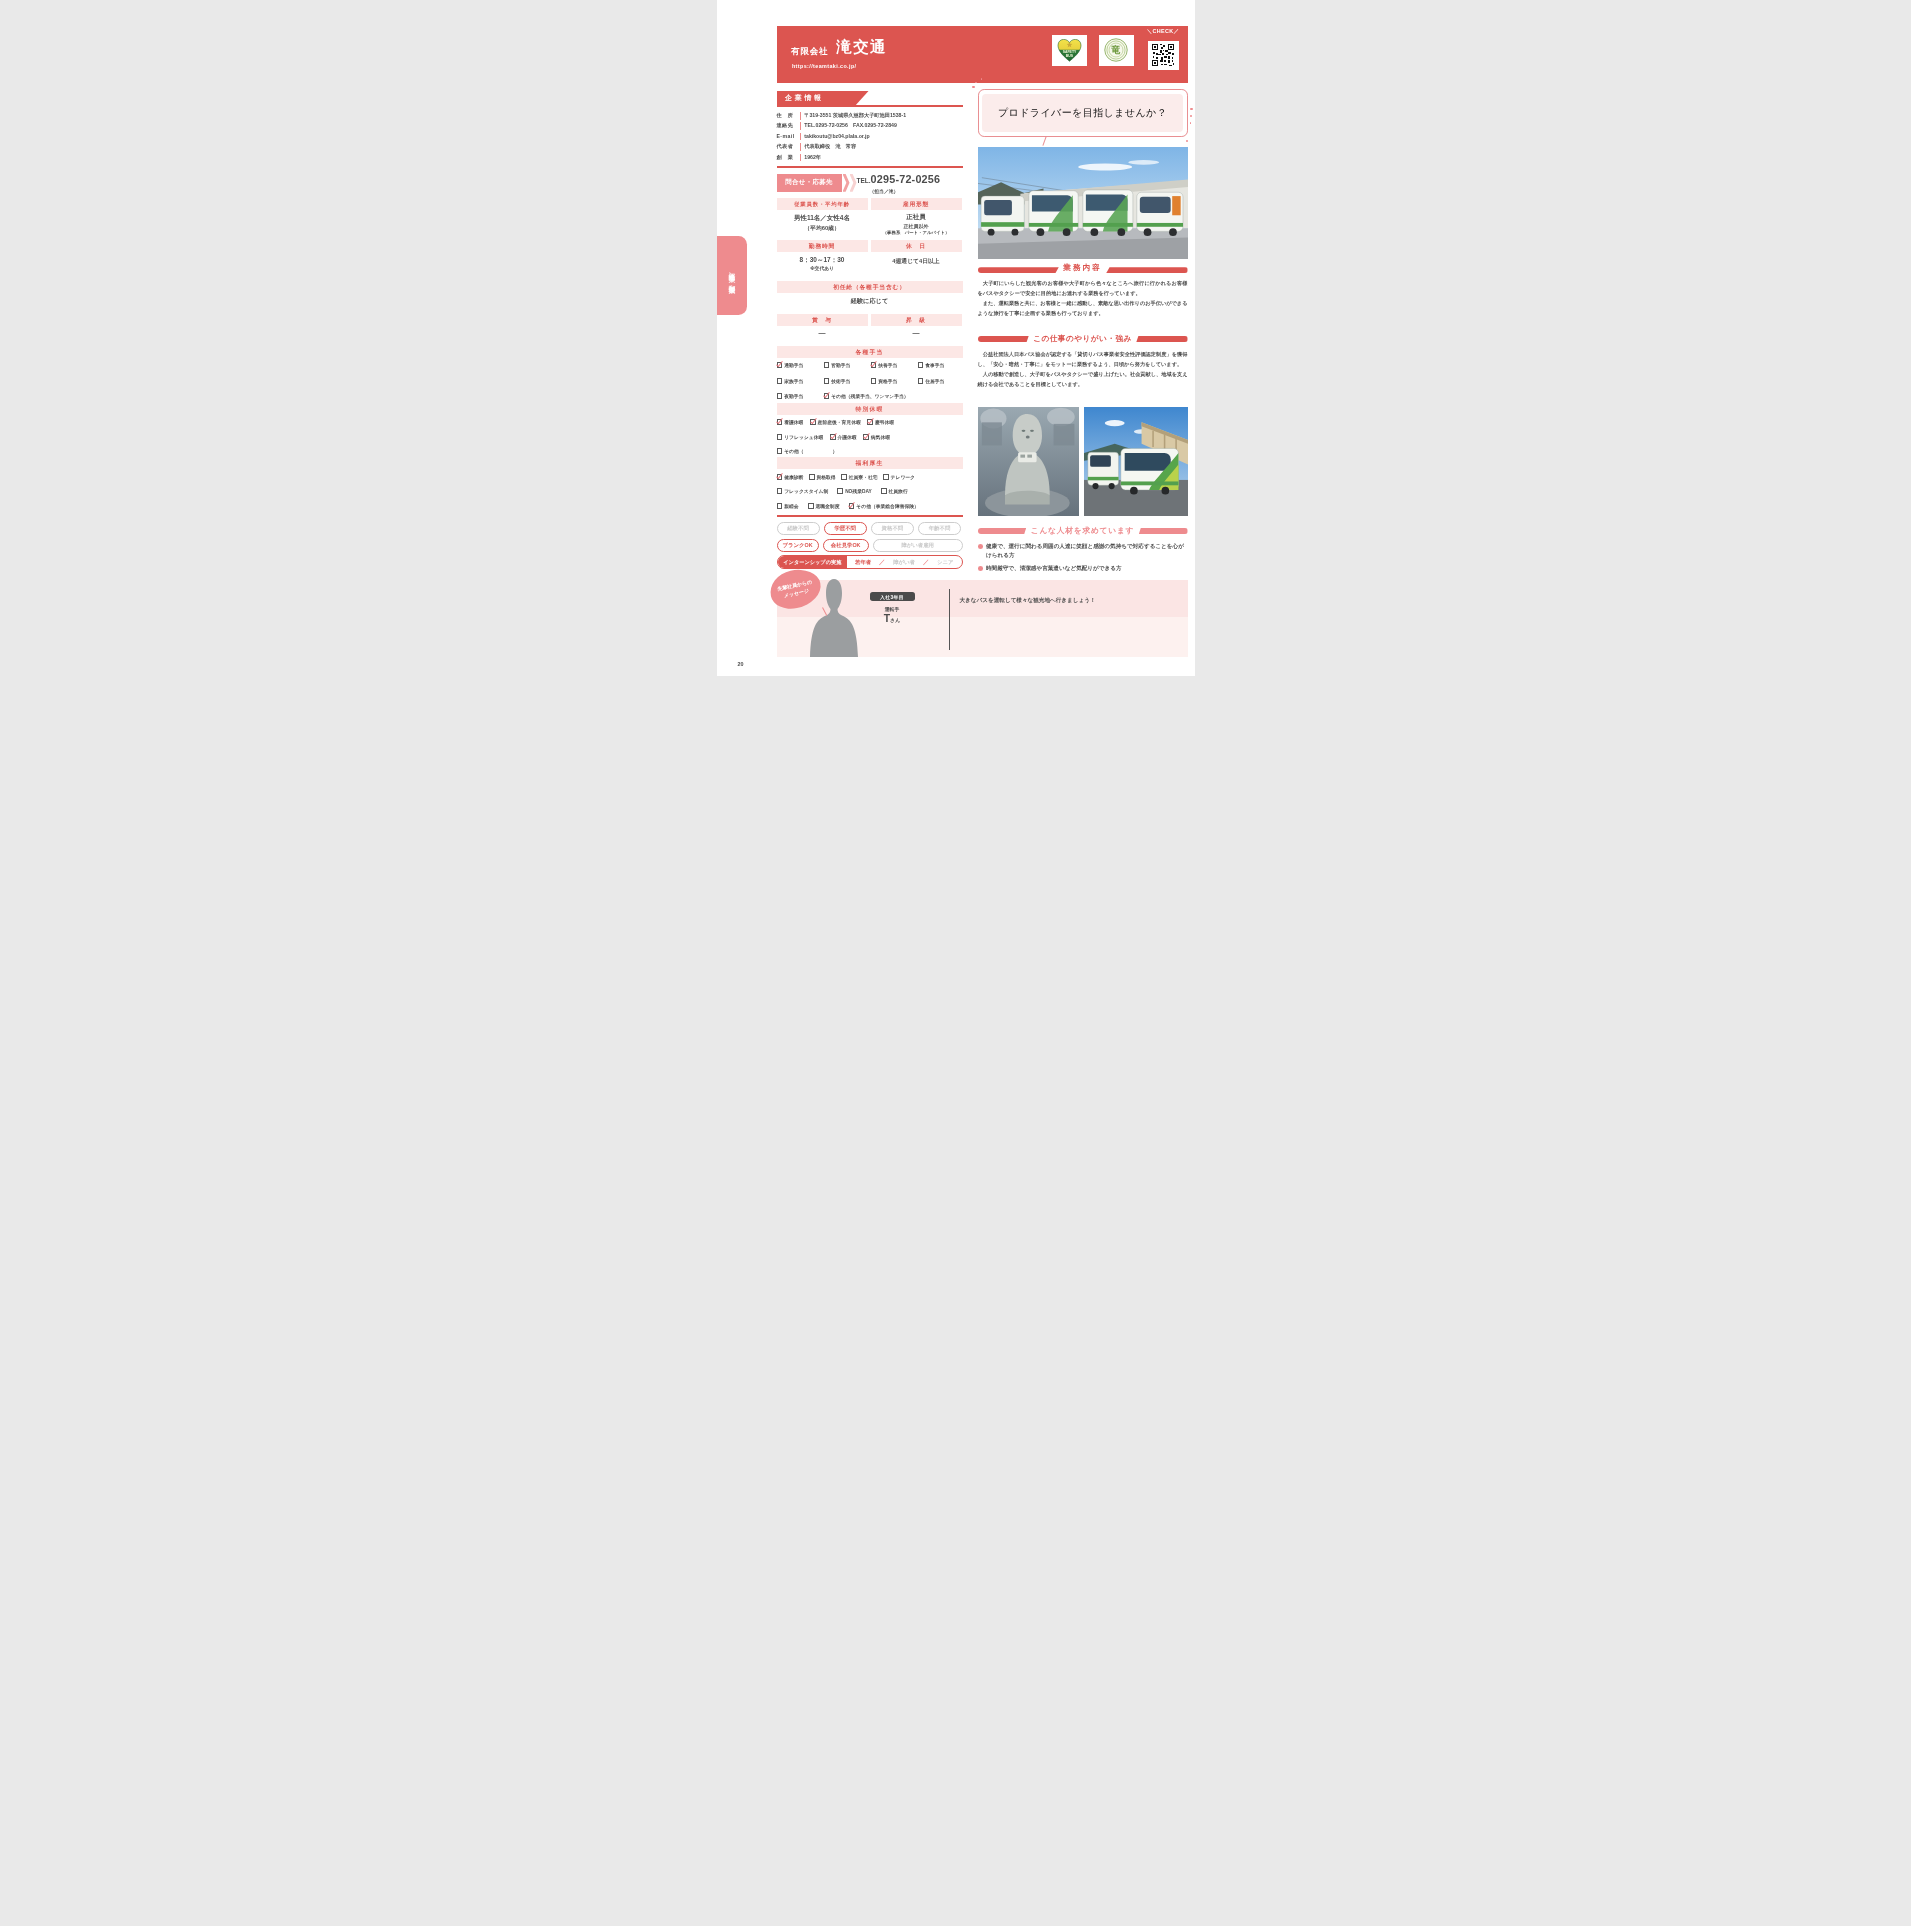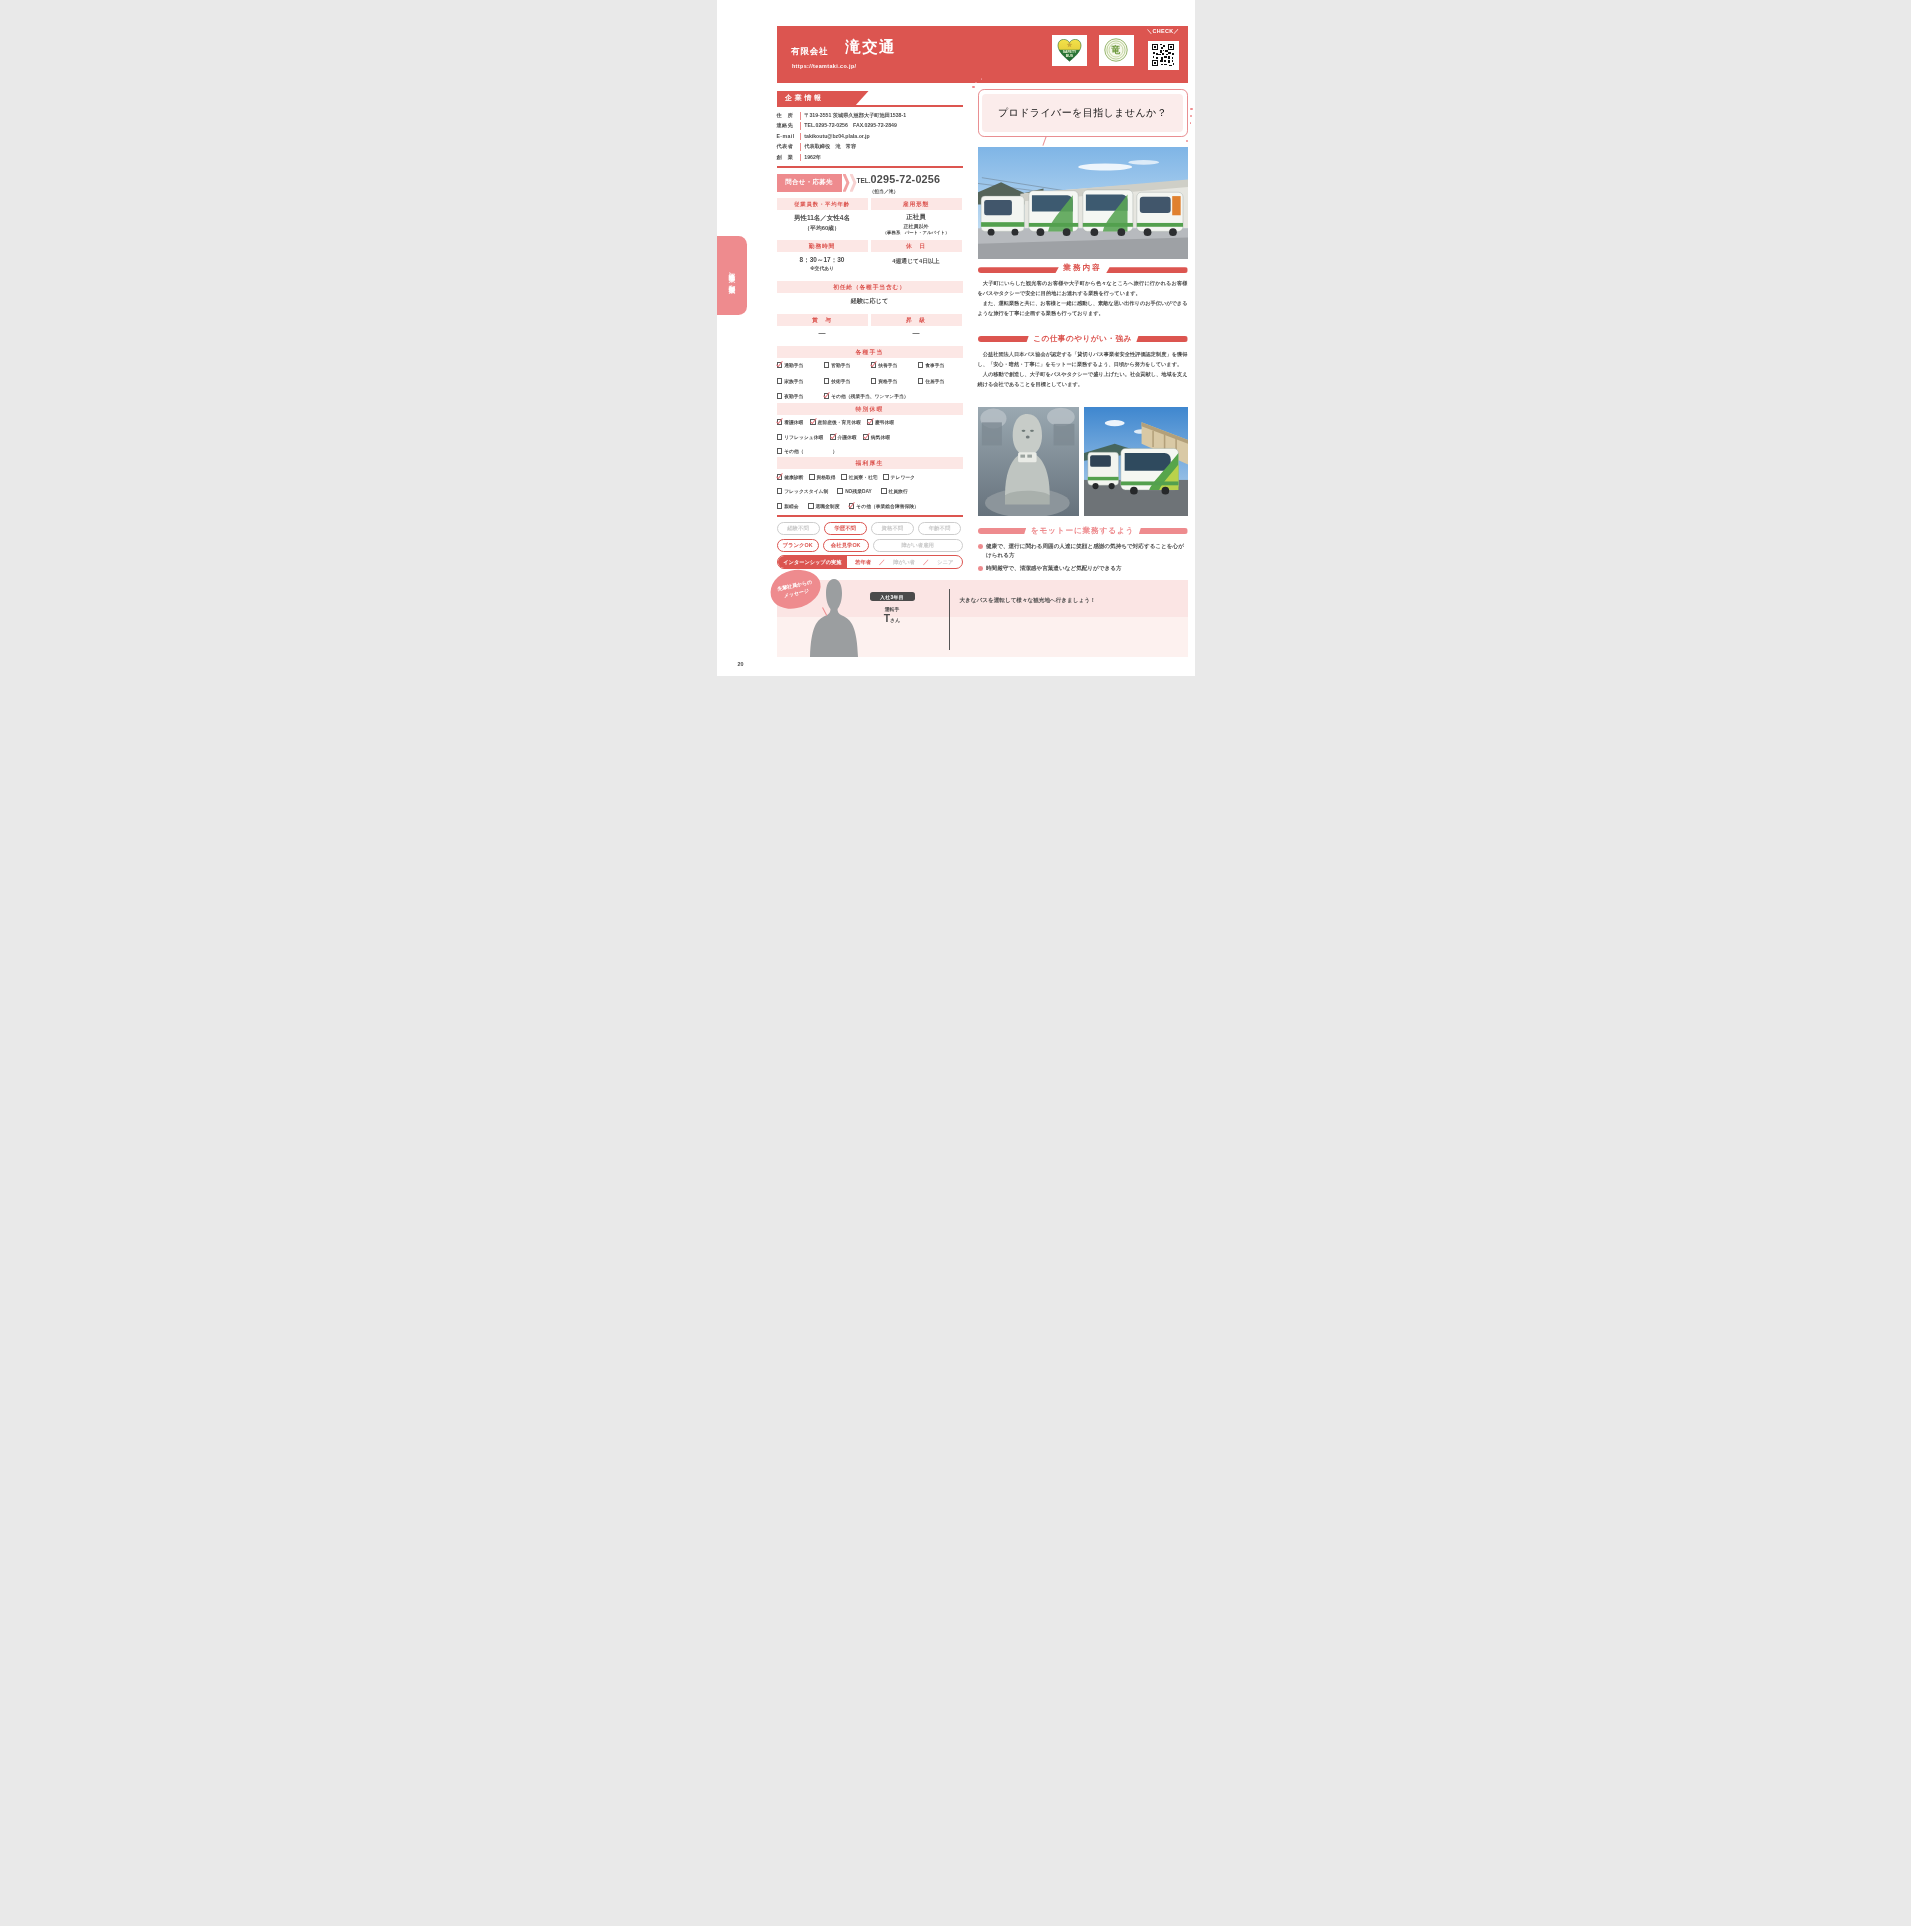--- a/index.html
+++ b/index.html
@@ -15,21 +15,21 @@
     background:#ee8b8e;border-radius:0 8.5px 8.5px 0;
     display:flex;align-items:center;justify-content:center;
   }
   .side-tab span{
     writing-mode:vertical-rl;color:#fff;font-weight:bold;font-size:6.5px;letter-spacing:1.2px;
   }
   
   .header{position:absolute;left:60px;top:26px;width:411px;height:57px;background:#dc5550;}
   .company-line{position:absolute;left:14.6px;top:10.8px;display:flex;align-items:flex-end;color:#fff;white-space:nowrap;}
   .company-prefix{font-size:8.5px;font-weight:bold;letter-spacing:0.8px;}
-  .company-name{font-size:15.4px;font-weight:bold;letter-spacing:1.5px;margin-left:17px;}
+  .company-name{font-size:15.4px;font-weight:bold;letter-spacing:1.5px;margin-left:8px;}
   .company-url{position:absolute;left:15.4px;top:37px;color:#fff;font-weight:bold;font-size:5.4px;letter-spacing:0.4px;}
   .badge-box{position:absolute;top:8.5px;width:35px;height:31px;background:#fff;display:flex;align-items:center;justify-content:center;}
   .badge-safety{left:275px;}
   .badge-dragon{left:322px;}
   .qr-box{position:absolute;left:371px;top:14.6px;width:31px;height:29px;background:#fff;display:flex;align-items:center;justify-content:center;}
   .check-label{position:absolute;left:367px;top:2.3px;width:39px;text-align:center;color:#fff;font-weight:bold;font-size:5.4px;letter-spacing:0.4px;}
   
   .info-tab{
     position:absolute;left:60px;top:91px;width:92px;height:14.3px;background:#dc5550;
     color:#fff;font-weight:bold;font-size:7px;letter-spacing:2.7px;
@@ -608,21 +608,21 @@
         <path d="M246 150 c-24 30 -44 50 -50 66 h50 Z" fill="#b9d24b"></path>
         <rect x="96" y="194" width="150" height="10" fill="#53a04e"></rect>
         <circle cx="130" cy="218" r="10" fill="#26282a"></circle>
           <circle cx="212" cy="218" r="10" fill="#26282a"></circle>
       </g>
     </svg>
   </div>
 
   <div class="sec-head pink" style="left:261px;top:526px;width:210px;">
     <span class="bar bar-l"></span>
-    <span class="sec-title">をモットーに業務するよう</span>
+    <span class="sec-title">こんな人材を求めています</span>
     <span class="bar bar-r"></span>
   </div>
   <div class="bullets" style="top:542px;">
     <div class="bullet">
       <span class="bullet-dot"></span>
       <span class="bullet-text">健康で、運行に関わる周囲の人達に笑顔と感謝の気持ちで対応することを心がけられる方</span>
     </div>
     <div class="bullet">
       <span class="bullet-dot"></span>
       <span class="bullet-text">時間厳守で、清潔感や言葉遣いなど気配りができる方</span>

